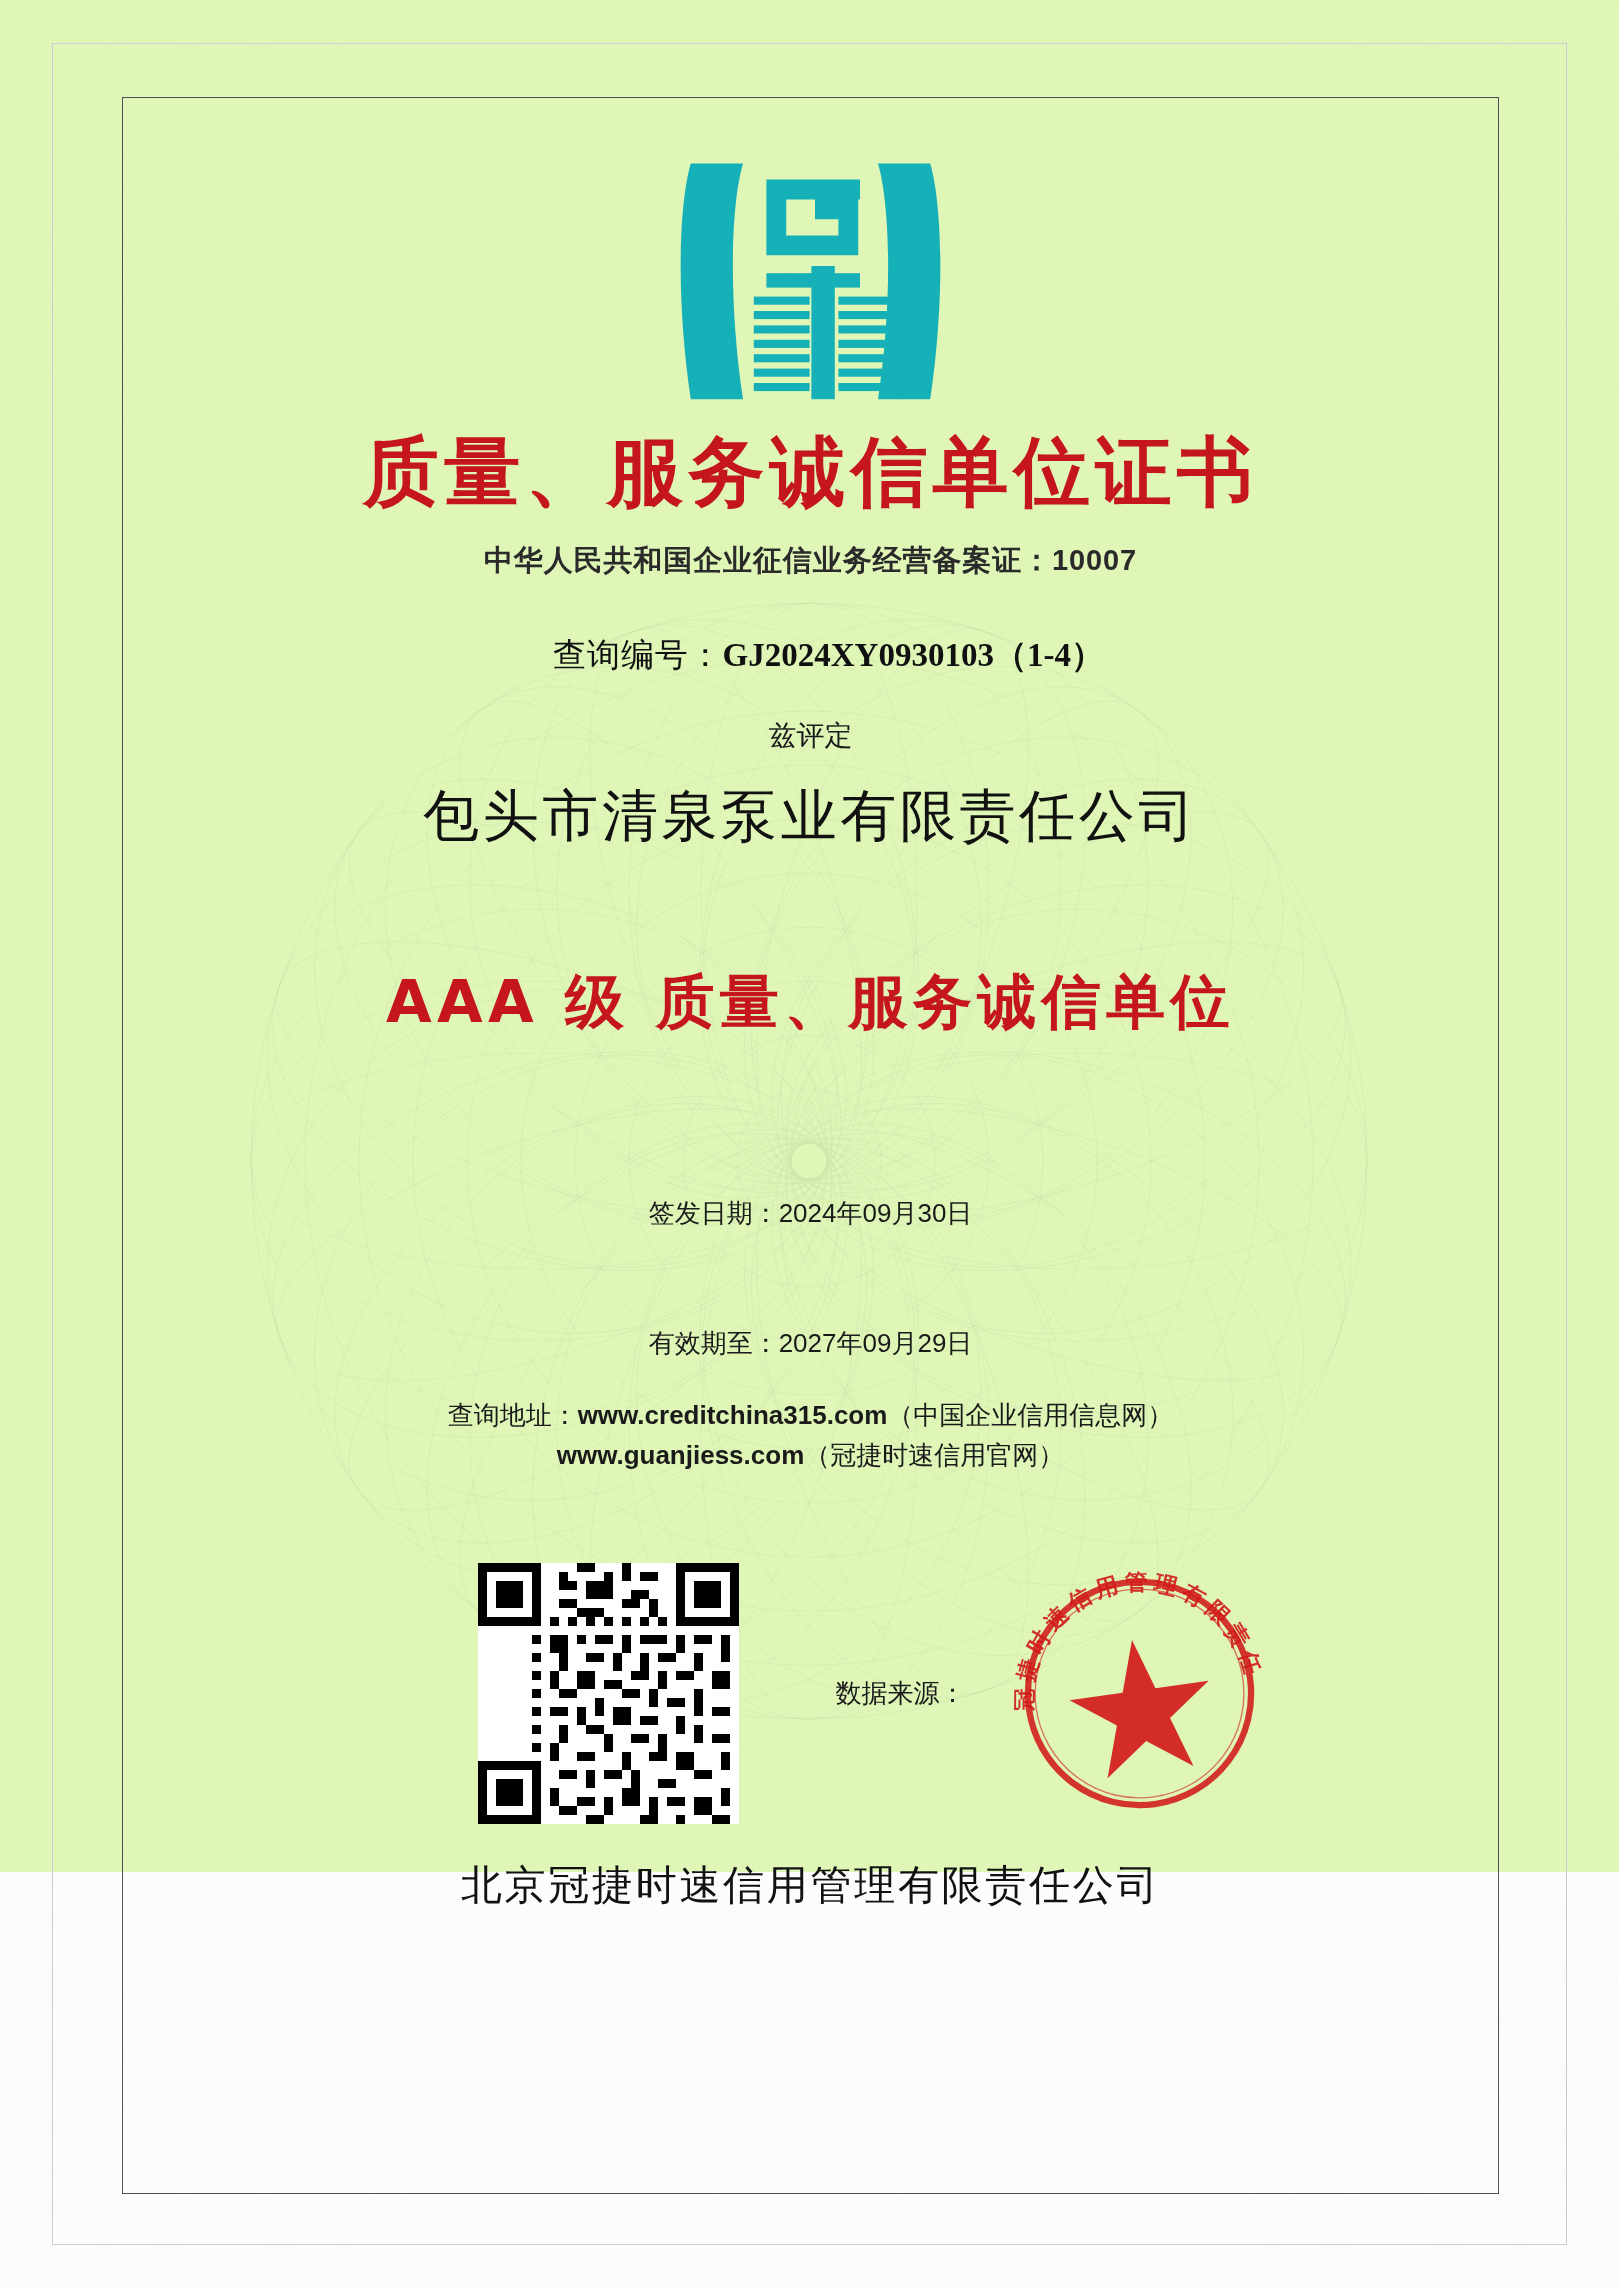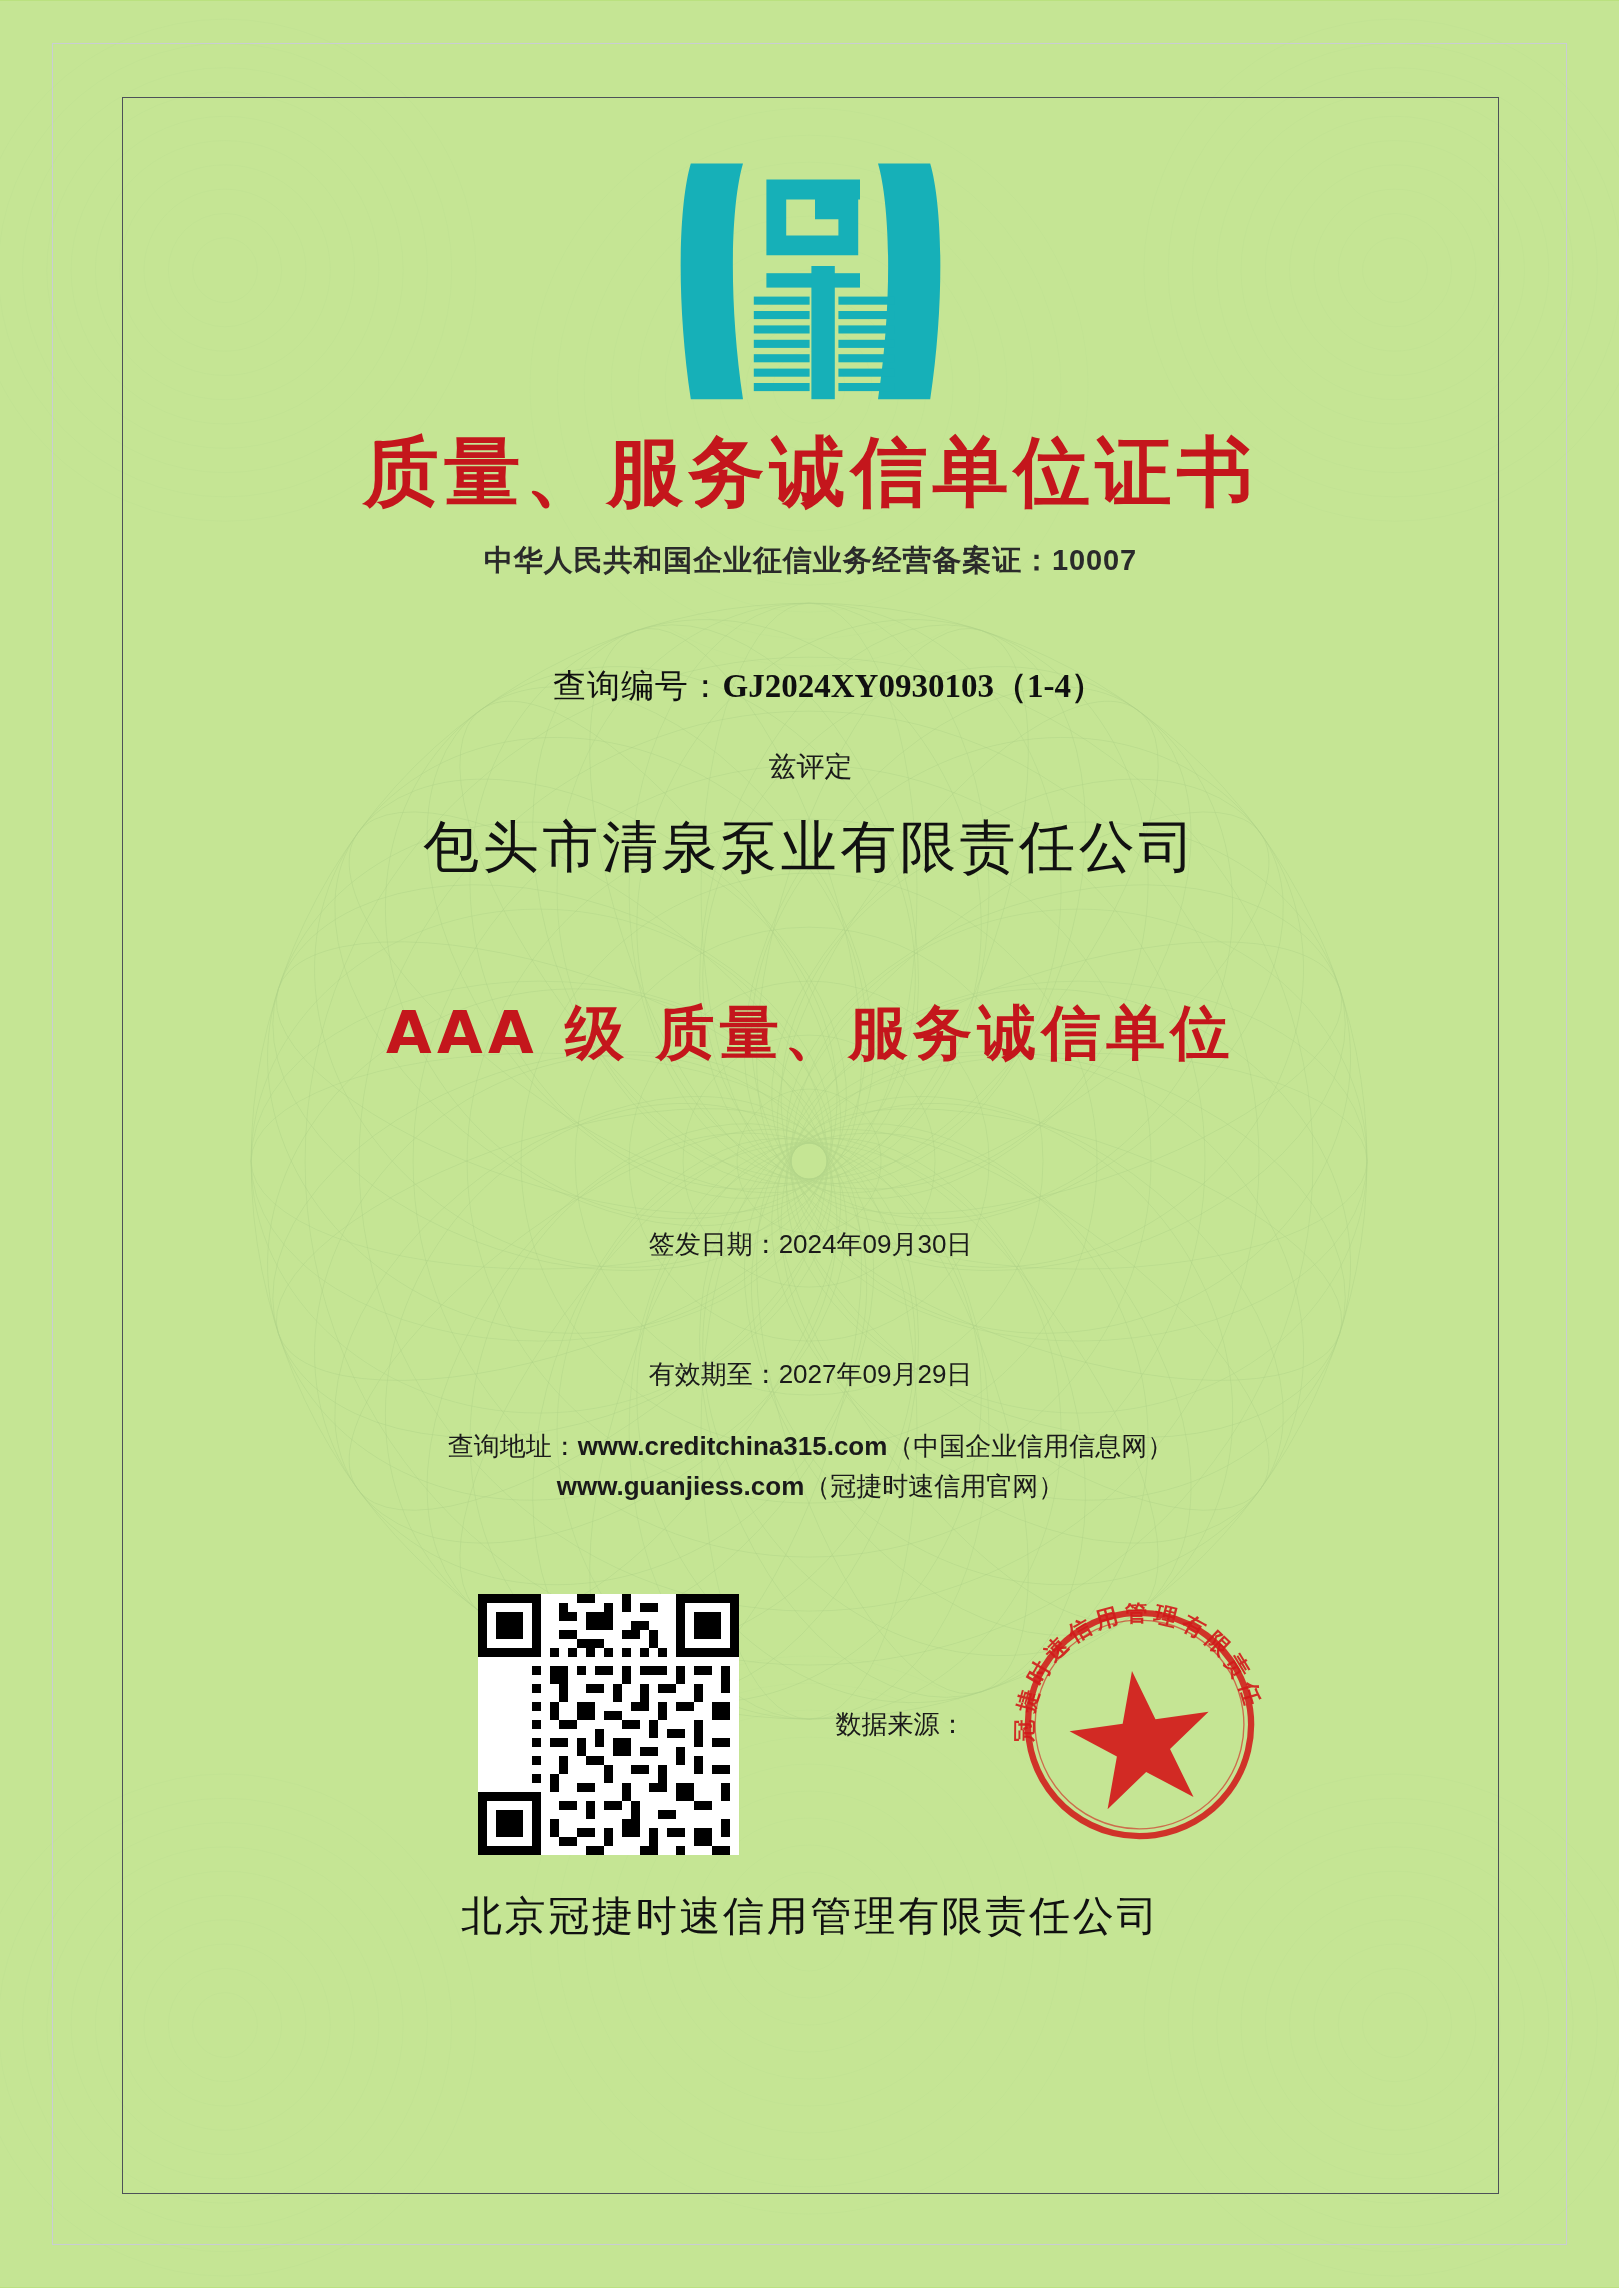--- a/index.html
+++ b/index.html
@@ -10,22 +10,22 @@
   body {
     width: 1619px;
     height: 2288px;
     font-family: "Liberation Sans", "DejaVu Sans", sans-serif;
     overflow: hidden;
   }
 
   .certificate {
     position: relative;
     width: 1619px;
-    height: 2288px;
-    background: #84cc16;
+    height: 1872px;
+    background: #bef264;
     box-sizing: border-box;
   }
 
   
   .outer-frame {
     position: absolute;
     left: 52px;
     top: 43px;
     width: 1515px;
     height: 2202px;
@@ -83,21 +83,21 @@
 
   .subtitle {
     margin-top: 27px;
     font-size: 29px;
     color: #2a2a2a;
     letter-spacing: 0.9px;
     font-weight: bold;
   }
 
   .query-no {
-    margin-top: 83px;
+    margin-top: 52px;
     font-family: "Liberation Serif", "DejaVu Serif", serif;
     font-size: 33px;
     color: #101010;
     letter-spacing: 0.9px;
     padding-left: 36px;
   }
   .query-no .label { font-weight: normal; }
   .query-no .value { font-weight: bold; letter-spacing: 0px; }
 
   .hereby {

